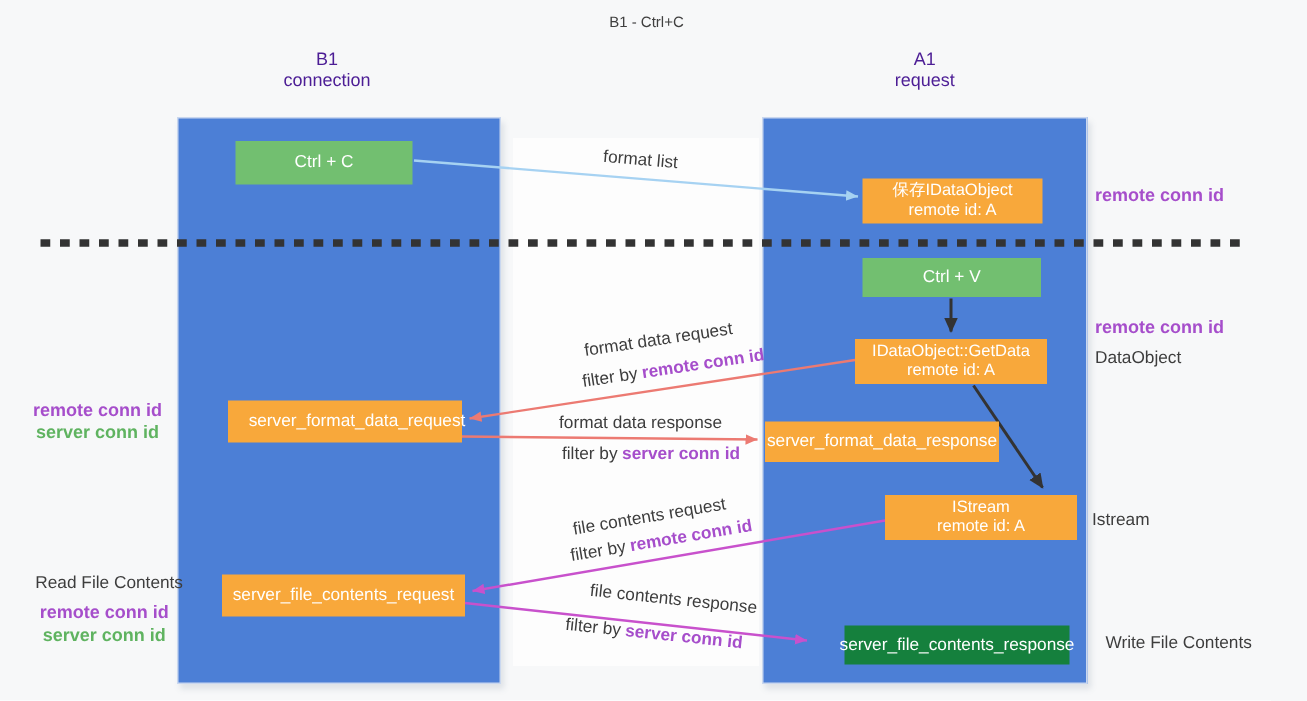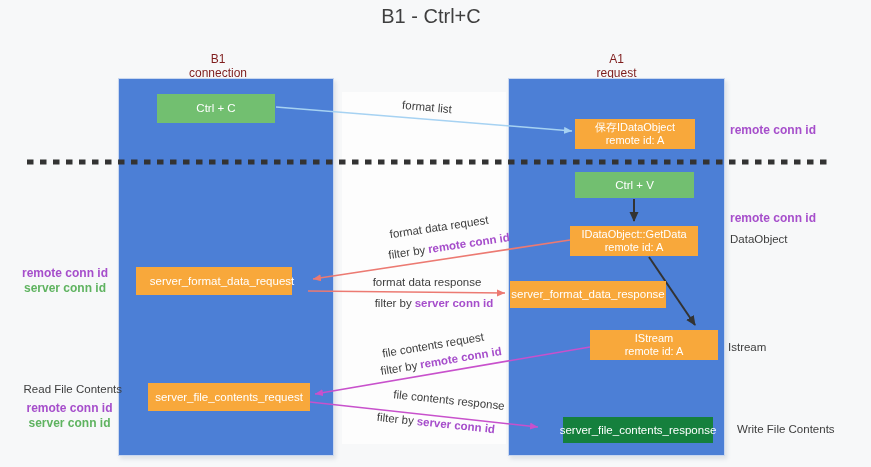--- a/index.html
+++ b/index.html
@@ -5,22 +5,22 @@
   *{margin:0;padding:0;box-sizing:border-box}
   html,body{background:#fff}
   .canvas{position:relative;width:871px;height:467px;background:#f7f8f9;
           font-family:"Liberation Sans",sans-serif;overflow:hidden;color:#3d3d3d}
   .panel{position:absolute;left:342px;top:92px;width:164px;height:352px;background:#fdfdfd}
   .col{position:absolute;top:78px;height:378px;border:1px solid #c9d7ef;
        box-shadow:2px 3px 4px rgba(110,125,150,.18)}
   .col-left{left:118px;width:216px}
   .col-right{left:508px;width:217px}
   .title{position:absolute;left:0;top:7px;width:862px;text-align:center;
-         font-size:20px;line-height:18px;color:#3f3f3f}
-  .hdr{position:absolute;top:52px;text-align:center;font-size:12px;line-height:14px;color:#7f1d1d}
+         font-size:10px;line-height:18px;color:#3f3f3f}
+  .hdr{position:absolute;top:32px;text-align:center;font-size:12px;line-height:14px;color:#4c1d95}
   .hdr-left{left:110px;width:216px}
   .hdr-right{left:508px;width:217px}
   .box{position:absolute;display:flex;flex-direction:column;align-items:center;
        justify-content:center;color:#fff;white-space:nowrap;
        font-size:11px;line-height:13px}
   .box.single{font-size:11.5px}
   svg.arrows{position:absolute;left:0;top:0;z-index:3}
   .box,.lbl,.clbl{z-index:4}
   .lbl{position:absolute;font-size:11.5px;white-space:nowrap}
   .clbl{position:absolute;font-size:12px;font-weight:bold;white-space:nowrap;text-align:center}
@@ -98,21 +98,21 @@
 
   <div class="box single" style="left: 575px; top: 172px; width: 119px; height: 26px; background-color: rgb(114, 191, 112);">
     <div>Ctrl + V</div>
   </div>
 
   <div class="box" style="left: 570px; top: 226px; width: 128px; height: 30px; background-color: rgb(248, 168, 59);">
     <div>IDataObject::GetData</div>
     <div>remote id: A</div>
   </div>
 
-  <div class="box single" style="left: 136px; top: 267px; width: 156px; height: 28px; background-color: rgb(248, 168, 59); padding-left: 16px;">
+  <div class="box single" style="left: 152px; top: 267px; width: 156px; height: 28px; background-color: rgb(248, 168, 59); padding-left: 16px;">
     <div>server_format_data_request</div>
   </div>
 
   <div class="box single" style="left: 510px; top: 281px; width: 156px; height: 27px; background-color: rgb(248, 168, 59);">
     <div>server_format_data_response</div>
   </div>
 
   <div class="box" style="left: 590px; top: 330px; width: 128px; height: 30px; background-color: rgb(248, 168, 59);">
     <div>IStream</div>
     <div>remote id: A</div>

